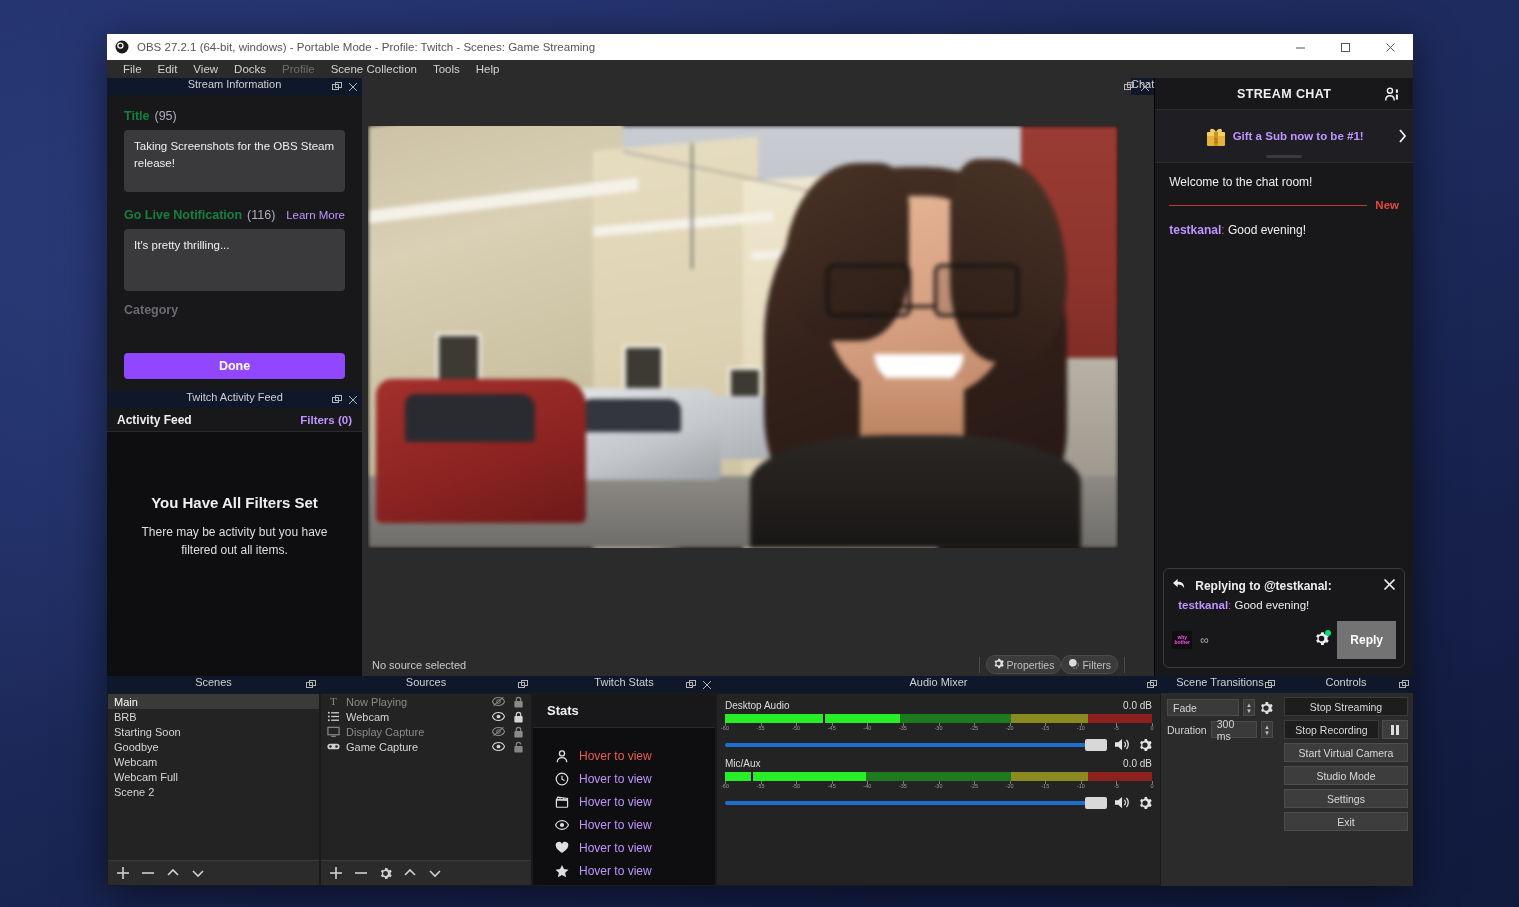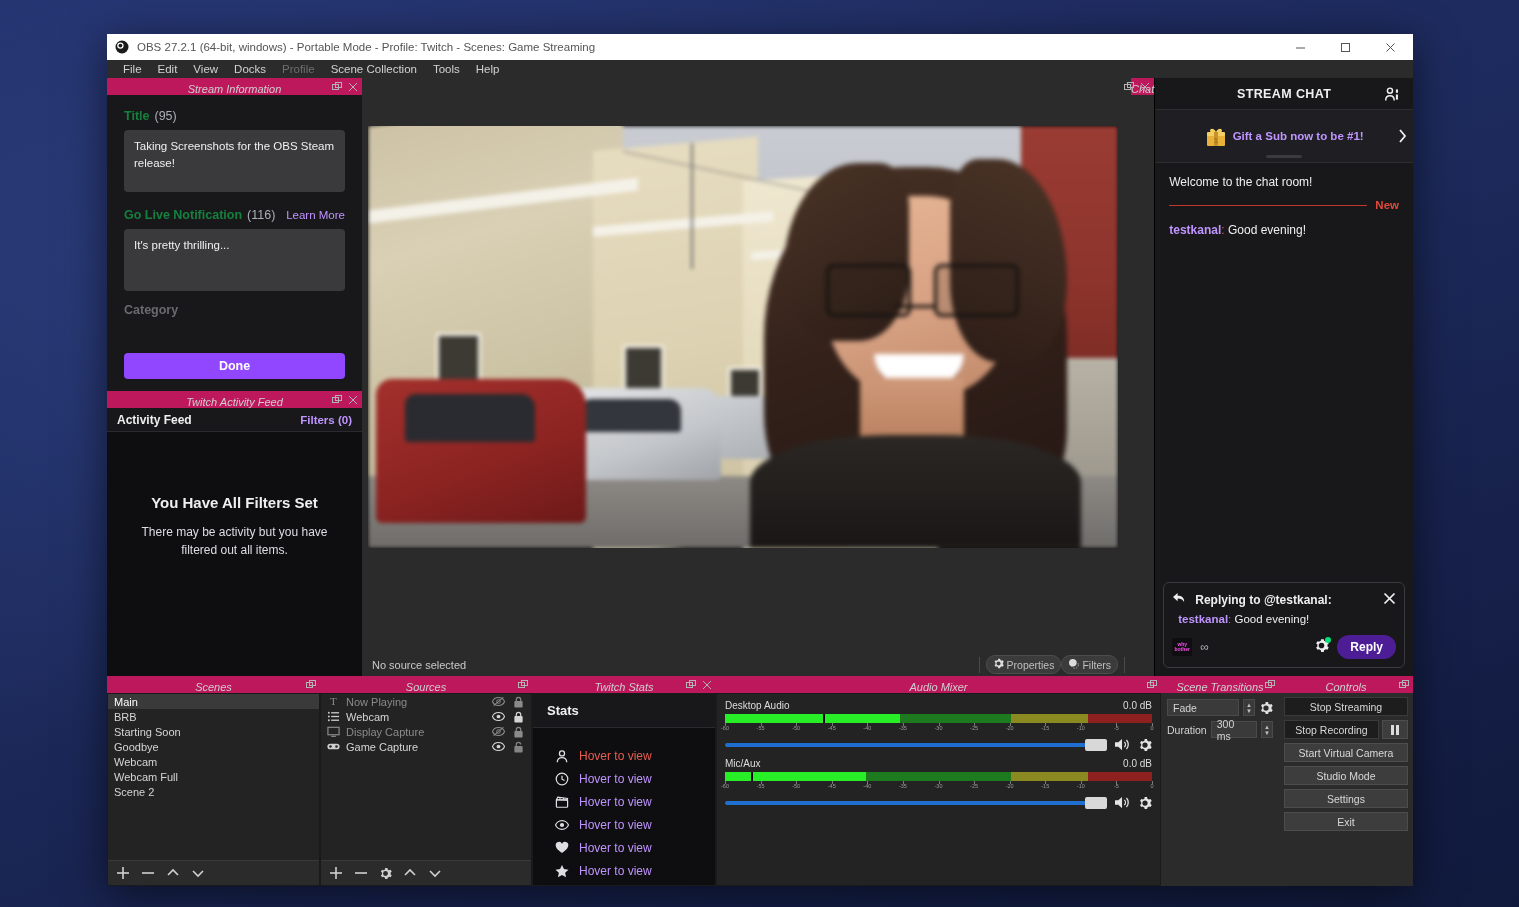--- a/index.html
+++ b/index.html
@@ -38,22 +38,22 @@
   #menubar .mi { font-size: 11.5px; color: #d2d2d2; padding: 0 8px; white-space: nowrap; }
   #menubar .mi.disabled { color: #6e6e6e; }
 
   
   #body-area { flex: 1 1 auto; display: flex; min-height: 0; background: #2b2b2b; }
   #left-col { width: 255px; flex: 0 0 255px; display: flex; flex-direction: column; }
   #center-col { flex: 1 1 auto; display: flex; flex-direction: column; min-width:0; }
   #right-col { width: 282px; flex: 0 0 282px; display: flex; flex-direction: row; }
 
   
-  .dock-title { height: 17px; background: #be185d; display: flex; align-items: flex-end;
-    justify-content: center; position: relative; flex: 0 0 17px; font-style: italic; }
+  .dock-title { height: 17px; background: #0f172a; display: flex; align-items: flex-start;
+    justify-content: center; position: relative; flex: 0 0 17px; }
   .dock-title .dt-label { font-size: 11px; color: #cfcfcf; }
   .dock-title .dt-btns { position: absolute; right: 4px; top: 0; height: 17px;
     display: flex; align-items: center; gap: 6px; }
   .dt-ico { color: #b4b4b4; display:flex; align-items:center; }
 
   
   #stream-info { flex: 0 0 296px; background: #18181b; display:flex; flex-direction:column; }
   #si-body { padding: 14px 17px 0 17px; position: relative; flex:1 1 auto; overflow:hidden;}
   .si-lblrow { display:flex; align-items:baseline; margin-bottom: 7px; }
   .si-lbl { font-size: 12.5px; font-weight: bold; color: #15803d; }
@@ -204,22 +204,22 @@
   #rep-input .smile-ico { margin-left:auto; color:#adadb8; }
   #rep-foot { display:flex; align-items:center; gap:8px; margin-top: 10px; }
   #rep-foot .badge { width:20px; height:18px; background:#0e0e10; border-radius:2px;
     display:flex; align-items:center; justify-content:center; overflow:hidden;}
   #rep-foot .badge i { font-style:normal; font-size:5px; color:#ff4df0; line-height:1;
     font-weight:bold; text-align:center; }
   #rep-foot .inf { color:#adadb8; font-size:12px; }
   #rep-foot .gear-wrap { margin-left:auto; position:relative; color:#efeff1; }
   #rep-foot .gdot { position:absolute; right:-2px; top:-1px; width:6px; height:6px;
     border-radius:3px; background:#00e07a; }
-  #reply-button { background:#4c1d95; color:#fff; font-size:12px; font-weight:bold;
-    padding: 5px 13px; border-radius:12px; }
+  #reply-button { background:#737373; color:#fff; font-size:12px; font-weight:bold;
+    padding: 12px 13px; border-radius:0; }
 
   
   #bottom-row { flex: 0 0 210px; display:flex; background:#2b2b2b; gap:0; }
   .dock { display:flex; flex-direction:column; background:#2b2b2b; }
   .dock-inner { flex:1 1 auto; background:#232323; border:1px solid #1a1a1a; min-height:0;
     display:flex; flex-direction:column; }
   .list-rows { flex:1 1 auto; overflow:hidden; }
   .lrow { height: 15px; display:flex; align-items:center; padding: 0 6px;
     font-size: 11px; color:#d5d5d5; }
   .lrow.sel { background:#3a3a3a; color:#fff; }

